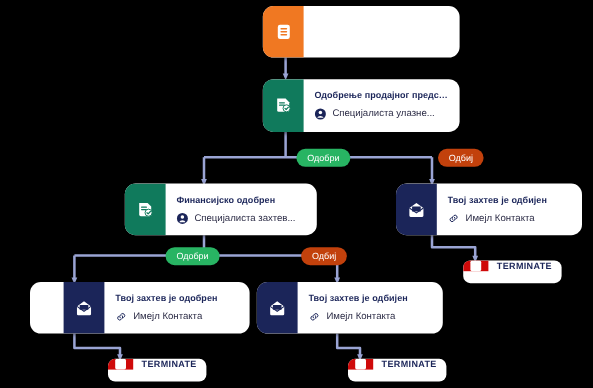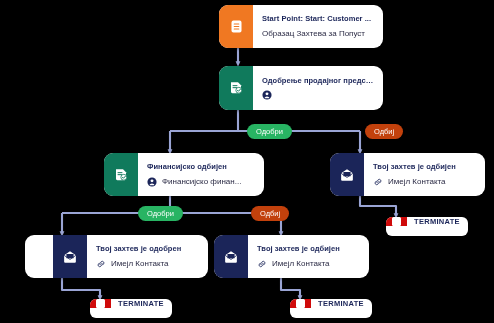--- a/index.html
+++ b/index.html
@@ -110,26 +110,20 @@
     <div class="bar bar-orange">
       <span>
         <svg class="icn" width="15" height="15" viewBox="0 0 24 24">
           <rect x="4" y="2.5" width="16" height="19" rx="3" fill="#fff"></rect>
           <rect x="7.5" y="7" width="9" height="1.8" rx=".9" fill="#f07822"></rect>
           <rect x="7.5" y="11" width="9" height="1.8" rx=".9" fill="#f07822"></rect>
           <rect x="7.5" y="15" width="9" height="1.8" rx=".9" fill="#f07822"></rect>
         </svg>
       </span>
     </div>
-    <div class="body">
-      <div class="ttl">Start Point: Start: Customer ...</div>
-      <div class="sub">
-        <span class="lbl">Образац Захтева за Попуст</span>
-      </div>
-    </div>
   </div>
 
   <div class="node" style="left:219px;top:66px;width:164px;height:44px;">
     <div class="bar bar-green">
       <span>
         <svg class="icn" width="16" height="16" viewBox="0 0 24 24">
           <path d="M4.5,3.2 h10.5 l4.5,4.5 v10 a2,2 0 0 1 -2,2 h-11 a2,2 0 0 1 -2,-2 Z" fill="#fff"></path>
           <path d="M7.5,8.5 h6 M7.5,11.5 h6" stroke="#107a5c" stroke-width="1.5" stroke-linecap="round"></path>
           <circle cx="16.2" cy="15.4" r="4.4" fill="#fff" stroke="#107a5c" stroke-width="1.2"></circle>
           <path d="M14.2,15.4 l1.5,1.5 l2.8,-3" stroke="#107a5c" stroke-width="1.5" fill="none" stroke-linecap="round" stroke-linejoin="round"></path>
@@ -139,49 +133,50 @@
     <div class="body">
       <div class="ttl">Одобрење продајног предст...</div>
       <div class="sub">
         <span>
           <svg class="icn" width="10" height="10" viewBox="0 0 24 24">
             <circle cx="12" cy="12" r="11" fill="#1b2559"></circle>
             <circle cx="12" cy="9.2" r="3.5" fill="#fff"></circle>
             <path d="M5.6,19.6 a6.8,5.6 0 0 1 12.8,0 Z" fill="#fff"></path>
           </svg>
         </span>
+        <span class="lbl">Специјалиста улазне...</span>
       </div>
     </div>
   </div>
 
   <div class="pill pill-approve" style="left:207px;top:124px;">Одобри</div>
   <div class="pill pill-reject" style="left:325px;top:124px;">Одбиј</div>
 
   <div class="node" style="left:104px;top:153px;width:160px;height:43px;">
     <div class="bar bar-green">
       <span>
         <svg class="icn" width="16" height="16" viewBox="0 0 24 24">
           <path d="M4.5,3.2 h10.5 l4.5,4.5 v10 a2,2 0 0 1 -2,2 h-11 a2,2 0 0 1 -2,-2 Z" fill="#fff"></path>
           <path d="M7.5,8.5 h6 M7.5,11.5 h6" stroke="#107a5c" stroke-width="1.5" stroke-linecap="round"></path>
           <circle cx="16.2" cy="15.4" r="4.4" fill="#fff" stroke="#107a5c" stroke-width="1.2"></circle>
           <path d="M14.2,15.4 l1.5,1.5 l2.8,-3" stroke="#107a5c" stroke-width="1.5" fill="none" stroke-linecap="round" stroke-linejoin="round"></path>
         </svg>
       </span>
     </div>
     <div class="body">
-      <div class="ttl">Финансијско одбијен</div>
+      <div class="ttl">Финансијско одобрен</div>
       <div class="sub">
         <span>
           <svg class="icn" width="10" height="10" viewBox="0 0 24 24">
             <circle cx="12" cy="12" r="11" fill="#1b2559"></circle>
             <circle cx="12" cy="9.2" r="3.5" fill="#fff"></circle>
             <path d="M5.6,19.6 a6.8,5.6 0 0 1 12.8,0 Z" fill="#fff"></path>
           </svg>
         </span>
-        <span class="lbl">Финансијско финан...</span>
+        <span class="lbl">Специјалиста захтев...</span>
       </div>
     </div>
   </div>
 
   <div class="node" style="left:330px;top:153px;width:155px;height:43px;">
     <div class="bar bar-navy">
       <span>
         <svg class="icn" width="16" height="16" viewBox="0 0 24 24">
           <path d="M3.2,9.5 L12,3.2 L20.8,9.5 L20.8,19 a1.6,1.6 0 0 1 -1.6,1.6 H4.8 A1.6,1.6 0 0 1 3.2,19 Z" fill="#fff"></path>
           <path d="M6.6,7.6 h10.8 v6.2 h-10.8 Z" fill="#1b2559"></path>

